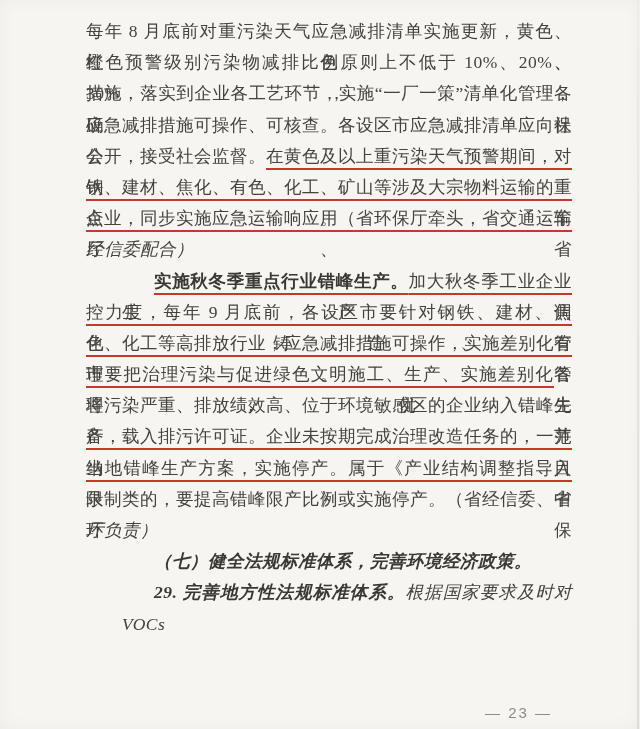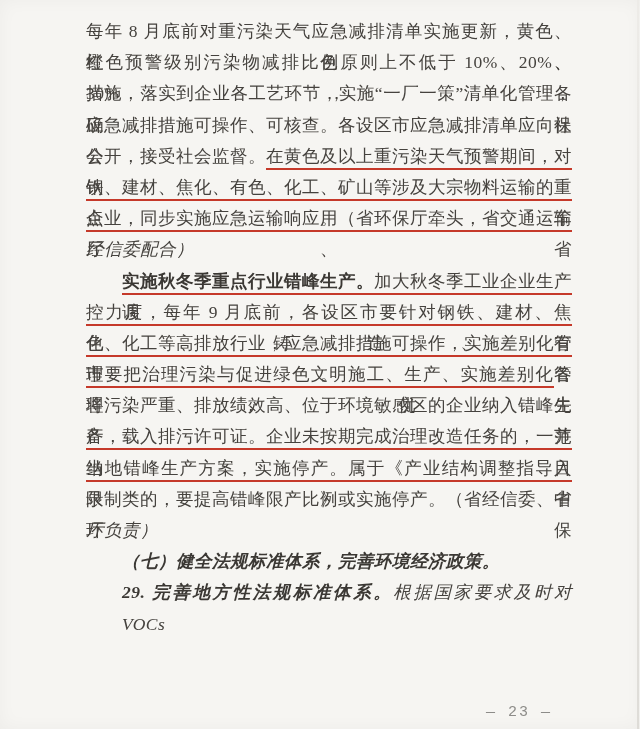--- a/index.html
+++ b/index.html
@@ -24,31 +24,31 @@
     font-size:17.5px;
     color:#45423e;
     text-align:justify;
     text-align-last:justify;
     letter-spacing:0.5px;
     white-space:normal;
     overflow:visible;
   }
   .line.indent{padding-left:36px;}
   .line.last{text-align-last:left;font-style:italic;}
-  .bold{font-weight:bold;color:#3b3834;}
+  .bold{font-weight:bold;color:#3b3834;margin-left:32px;}
   .redline{
     text-decoration:underline;
     text-decoration-color:#c5392a;
     text-decoration-thickness:2.2px;
     text-underline-offset:6px;
   }
   .footer{
     position:absolute;right:88px;bottom:8px;
     font-size:15px;color:#8d8c89;letter-spacing:2px;
-    font-family:Liberation Mono, monospace;
+    font-family:Liberation Sans, sans-serif;
     margin-left:11px;
   }
 </style>
 </head>
 <body>
 
 <div class="page">
   <div class="content">
       <div class="line"><span>每年 8 月底前对重污染天气应急减排清单实施更新，黄色、橙色、</span></div>
       <div class="line"><span>红色预警级别污染物减排比例原则上不低于 10%、20%、30%，各</span></div>

